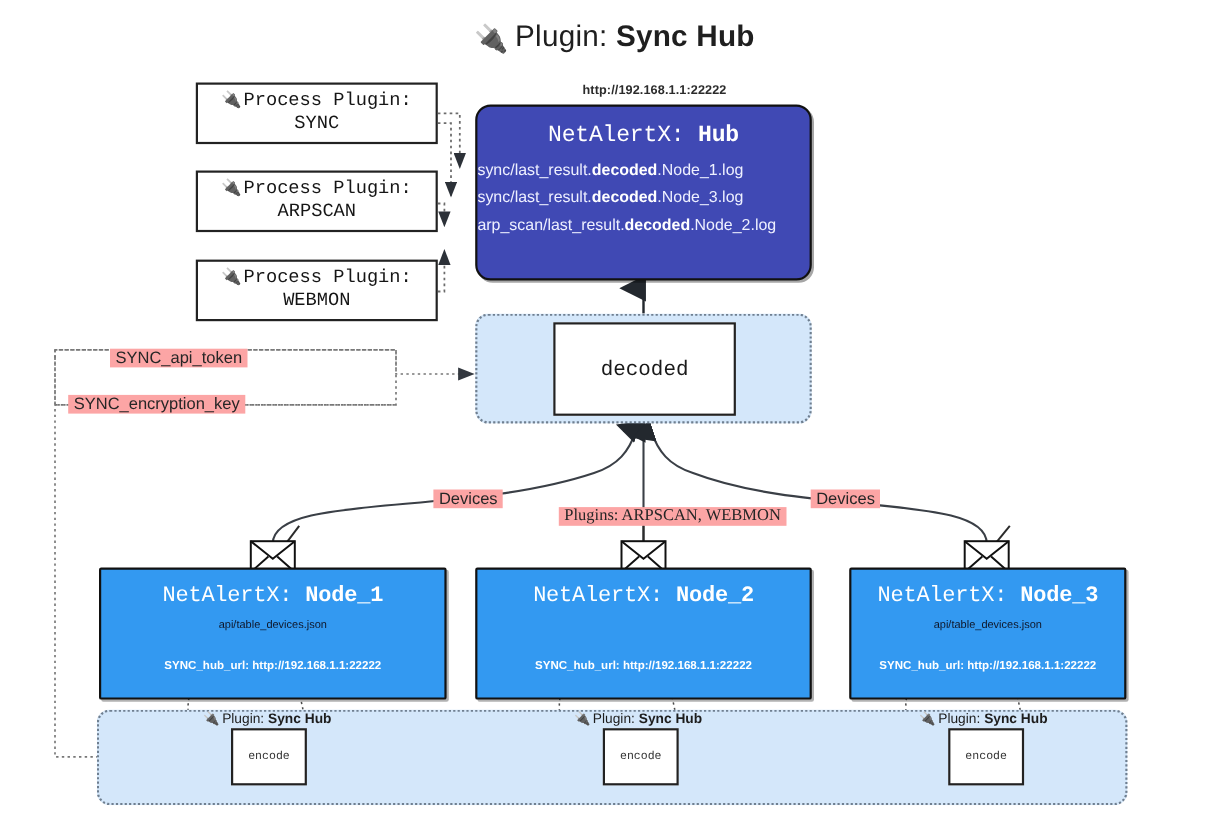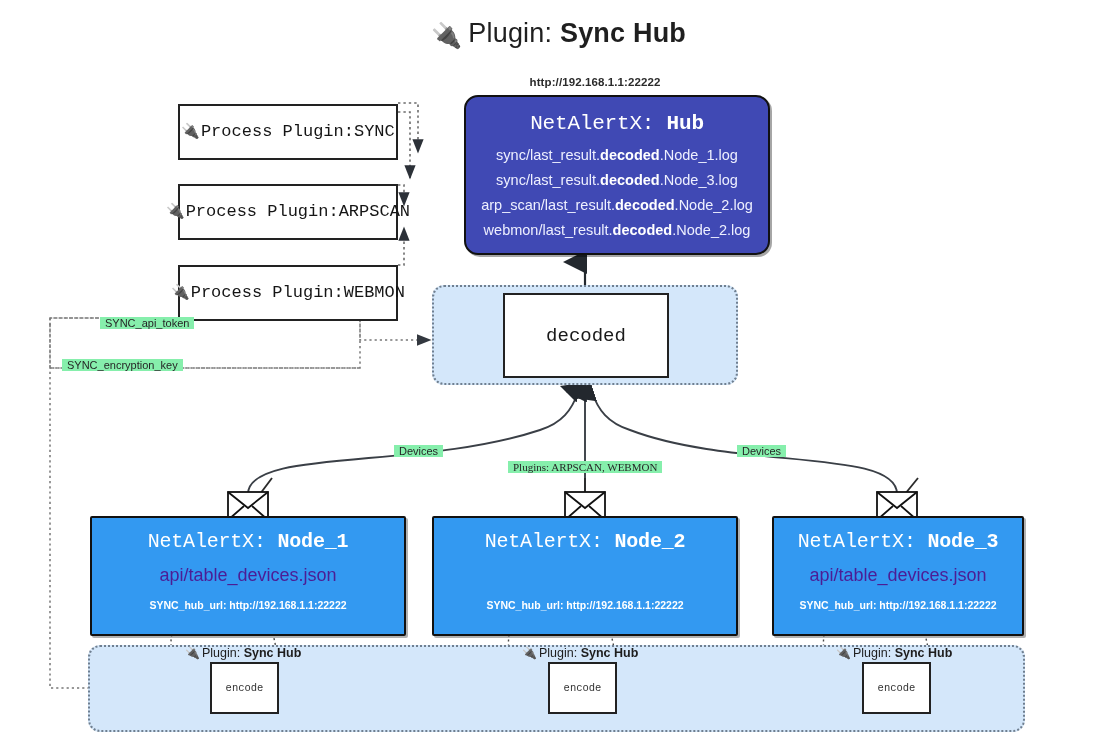--- a/index.html
+++ b/index.html
@@ -14,81 +14,80 @@
   #title .plug{font-size:25px;margin-right:6px;vertical-align:-2px;}
   #title .b{font-weight:bold;}
 
   
   #wires{position:absolute;left:0;top:0;width:1117px;height:754px;}
 
   
   .proc{
     position:absolute;width:220px;height:56px;background:#ffffff;
     border:2px solid #222;box-sizing:border-box;
-    display:flex;align-items:center;justify-content:center;
-    font-family:"Liberation Mono",monospace;font-size:17px;line-height:1.22;color:#151515;margin-top:29px;
+    display:flex;flex-direction:column;align-items:center;justify-content:center;
+    font-family:"Liberation Mono",monospace;font-size:17px;line-height:1.22;color:#151515;
   }
   .proc .l1{white-space:nowrap;}
   .proc .l1 .plug{font-family:"Liberation Sans",sans-serif;font-size:15px;margin-right:1px;}
   .proc .l2{white-space:nowrap;}
 
   
   #hub-url{
     position:absolute;left:453px;top:76px;width:284px;text-align:center;
     font-size:11.5px;font-weight:bold;color:#2b2b2b;letter-spacing:.1px;
   }
   #hub{
     position:absolute;left:432px;top:95px;width:306px;height:160px;
     background:#4049b4;border:2px solid #111;border-radius:14px;box-sizing:border-box;
     box-shadow:2px 2px 0 rgba(0,0,0,.35);
-    margin-left:32px;
   }
   #hub .hub-title{
     text-align:center;margin-top:15px;font-family:"Liberation Mono",monospace;
     font-size:21px;color:#ffffff;letter-spacing:-.2px;
   }
   #hub .hub-title b{font-weight:bold;}
   #hub .logs{margin-top:8px;}
   #hub .logrow{
-    color:#eef0ff;font-size:14.5px;line-height:1.72;text-align:center;white-space:nowrap;
+    color:#eef0ff;font-size:14.5px;line-height:1.72;white-space:nowrap;
   }
   #hub .logrow b{font-weight:bold;color:#ffffff;}
 
   
   #decode-wrap{
     position:absolute;left:432px;top:285px;width:306px;height:100px;
     background:#d4e7fa;border:2px dotted #6f7f90;border-radius:12px;box-sizing:border-box;
   }
   #decode-box{
     position:absolute;left:503px;top:293px;width:166px;height:85px;
     background:#ffffff;border:2px solid #222;box-sizing:border-box;
     display:flex;align-items:center;justify-content:center;
     font-family:"Liberation Mono",monospace;font-size:19px;color:#1a1a1a;
   }
 
   
   .elabel{
-    position:absolute;background:#86efac;padding:0 5px;
-    font-size:11px;color:#262626;white-space:nowrap;
+    position:absolute;background:#fca5a5;padding:0 5px;
+    font-size:15px;color:#262626;white-space:nowrap;
   }
 
   
   .node{
     position:absolute;height:120px;background:#3399f1;
     border:2px solid #111;border-radius:2px;box-sizing:border-box;
     box-shadow:2px 2px 0 rgba(0,0,0,.30);
   }
   .node .n-title{
     text-align:center;margin-top:12px;font-family:"Liberation Mono",monospace;
     font-size:20px;color:#ffffff;letter-spacing:-.2px;
   }
   .node .n-title b{font-weight:bold;}
   .node .n-lines{margin-top:8px;}
   .node .n-line{
-    text-align:center;color:#4c1d95;font-size:18px;line-height:1.6;white-space:nowrap;
+    text-align:center;color:#0f172a;font-size:10px;line-height:1.6;white-space:nowrap;
   }
   .node .n-foot{
     position:absolute;left:0;right:0;bottom:23px;text-align:center;
     font-size:10.5px;font-weight:bold;color:#ffffff;white-space:nowrap;
   }
 
   
   #band{
     position:absolute;left:88px;top:645px;width:937px;height:87px;
     background:#d4e7fa;border:2px dotted #6f7f90;border-radius:12px;box-sizing:border-box;
@@ -196,21 +195,20 @@
   <div id="hub-url">http://192.168.1.1:22222</div>
   <div id="hub">
     <div class="hub-title">
       <span>NetAlertX:</span>
       <b>Hub</b>
     </div>
     <div class="logs">
       <div class="logrow"><span>sync/last_result.</span><b>decoded</b><span>.Node_1.log</span></div>
       <div class="logrow"><span>sync/last_result.</span><b>decoded</b><span>.Node_3.log</span></div>
       <div class="logrow"><span>arp_scan/last_result.</span><b>decoded</b><span>.Node_2.log</span></div>
-      <div class="logrow"><span>webmon/last_result.</span><b>decoded</b><span>.Node_2.log</span></div>
     </div>
   </div>
 
   <div id="decode-wrap"></div>
   <div id="decode-box">decoded</div>
 
   <div class="elabel" style="left:100px;top:317px;">SYNC_api_token</div>
   <div class="elabel" style="left:62px;top:359px;">SYNC_encryption_key</div>
 
   <div class="elabel" style="left:394px;top:445px;">Devices</div>

